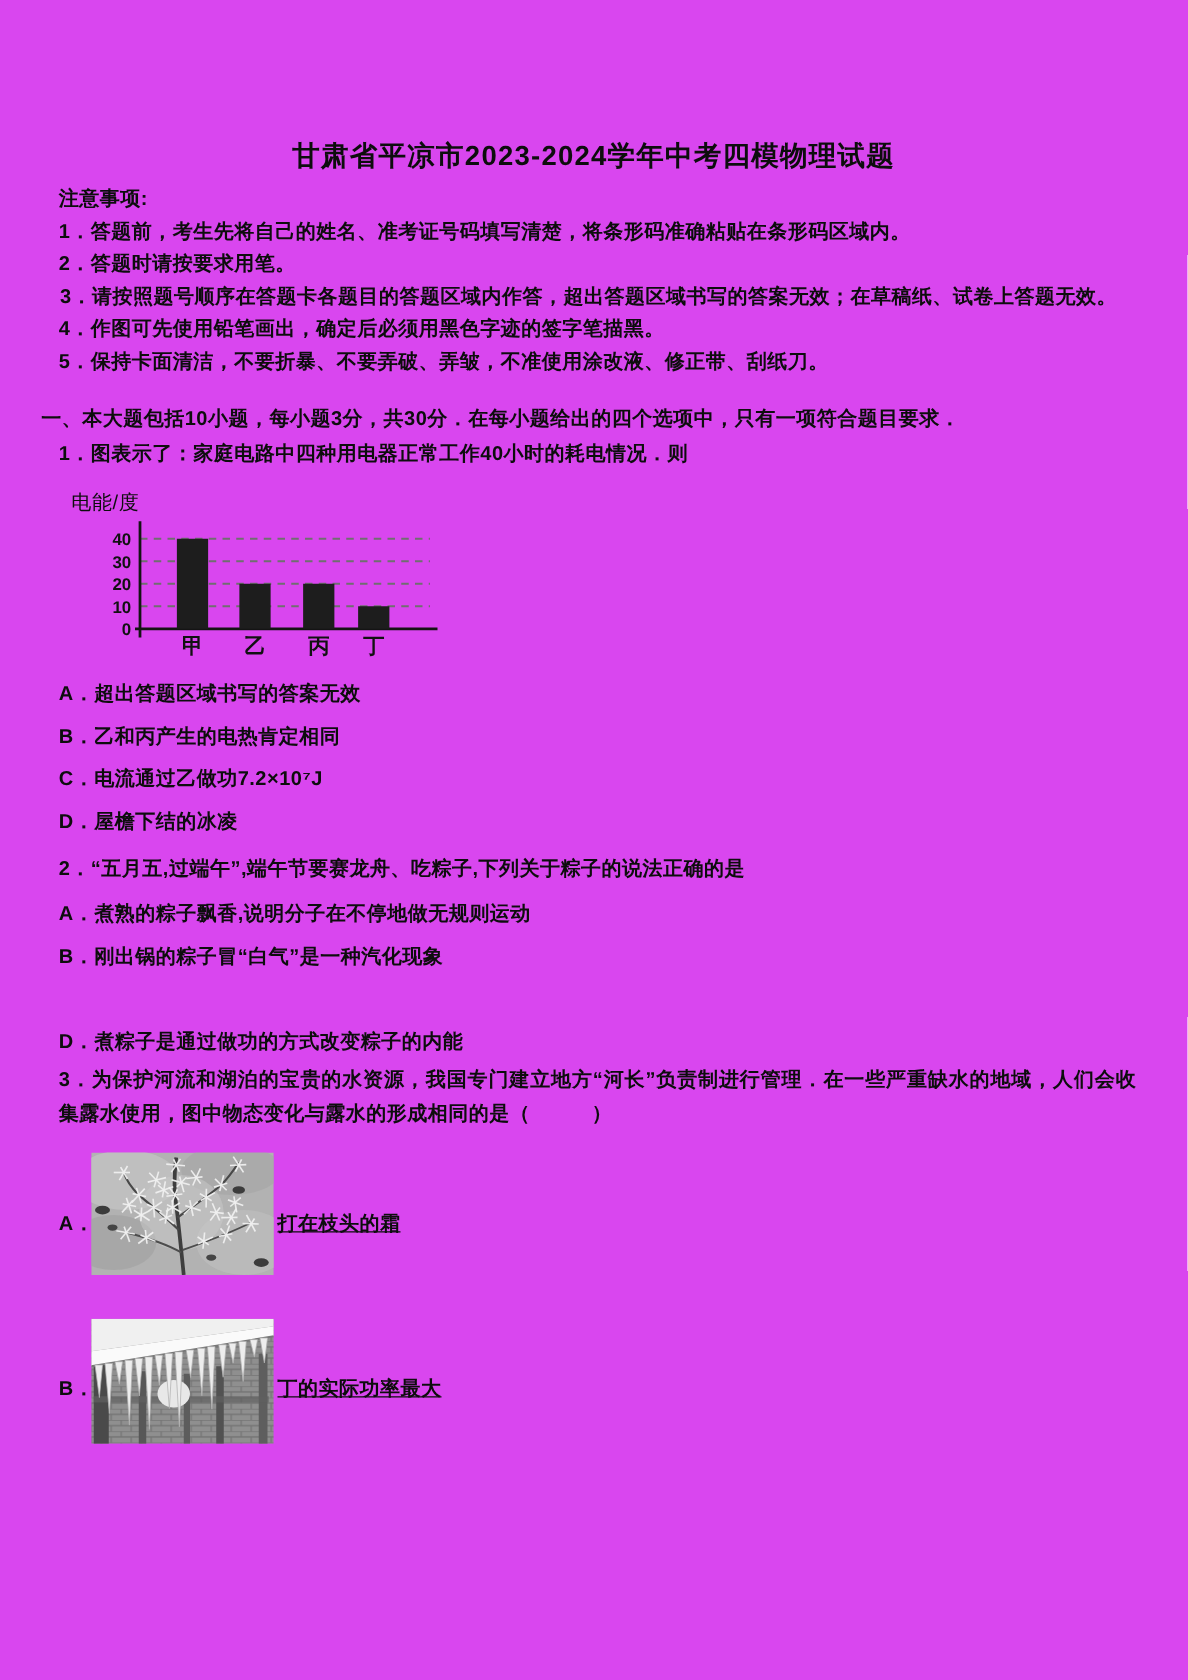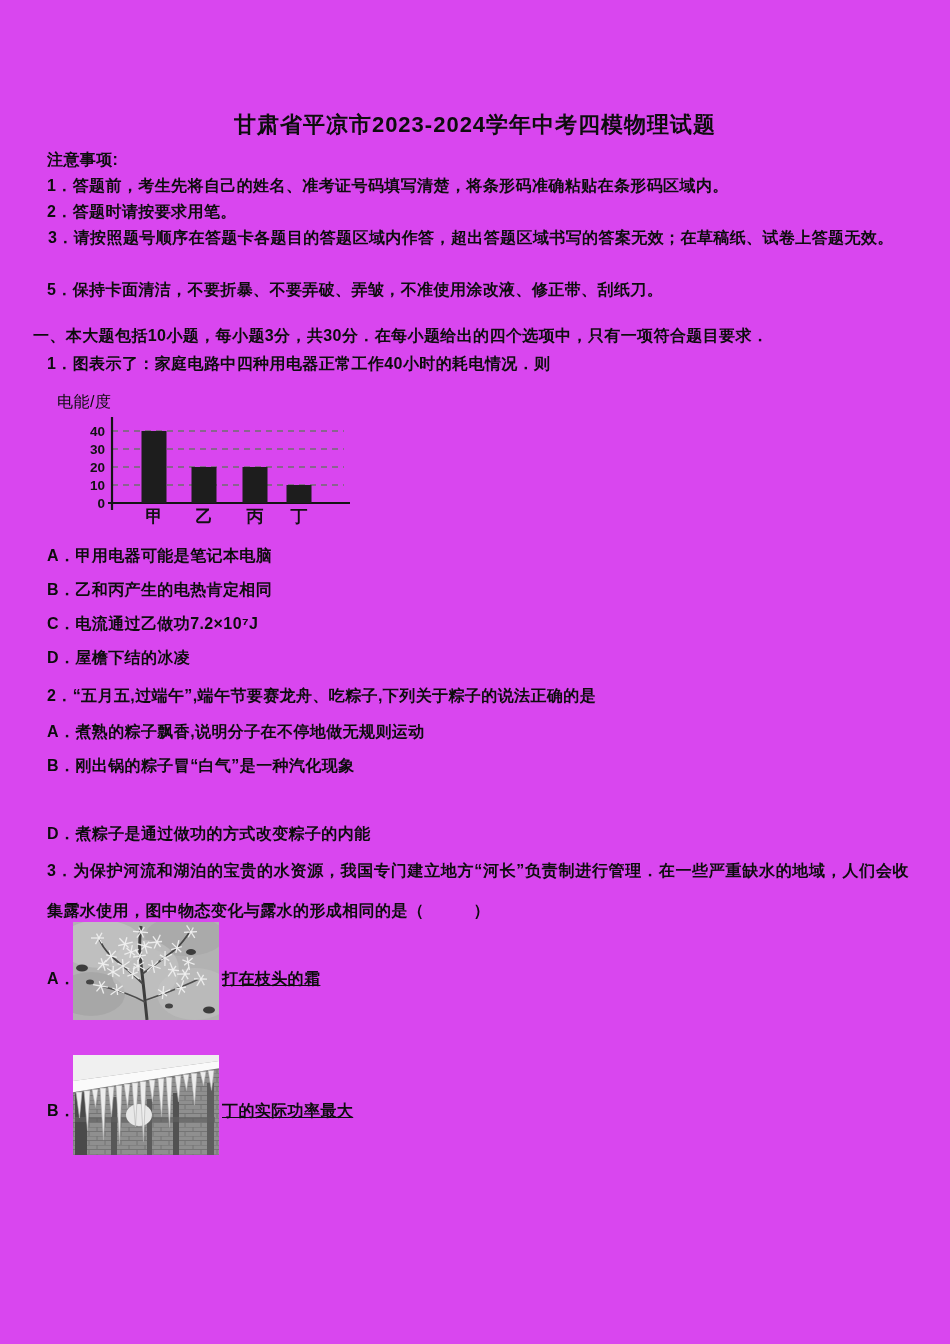--- a/index.html
+++ b/index.html
@@ -10,21 +10,21 @@
   .abs { position:absolute; }
   .page-title {
     top:110px; left:0; width:100%; text-align:center;
     font-size:22px; font-weight:800; letter-spacing:1px; margin:0;
   }
   .body-text { font-size:16px; font-weight:600; letter-spacing:0.4px; line-height:22px; white-space:nowrap; }
   .wrap-text { white-space:normal; }
   .notice-heading { left:47px; top:149px; }
   .section-header { left:33px; top:325px; }
   .q-stem { left:47px; }
-  .q3-stem { left:47px; top:851px; width:862px; line-height:40px; text-align:justify; }
+  .q3-stem { left:47px; top:851px; width:862px; line-height:27px; text-align:justify; }
   .option-row { left:47px; }
   .chart-box { left:57px; top:392px; width:320px; }
   .chart-ylabel { font-size:16px; font-weight:400; letter-spacing:0.5px; }
   .chart-svg { display:block; margin:0 0 0 0; }
   .grid { stroke:#6f6f6f; stroke-width:1.6; stroke-dasharray:6 5; fill:none; }
   .axis { stroke:#141414; stroke-width:2.2; fill:none; }
   .bar  { fill:#1d1d1d; }
   .tick { font-size:13.5px; font-weight:700; fill:#111; text-anchor:end;
           font-family:"Liberation Sans", sans-serif; }
   .cat  { font-size:17px; font-weight:700; fill:#111; text-anchor:middle;
@@ -37,20 +37,21 @@
 <body>
 
 <div class="page">
 
   <h1 class="abs page-title">甘肃省平凉市2023-2024学年中考四模物理试题</h1>
 
   <div class="abs body-text notice-heading">注意事项:</div>
   <div class="abs body-text" style="top:175px;left:47px">1．答题前，考生先将自己的姓名、准考证号码填写清楚，将条形码准确粘贴在条形码区域内。</div>
   <div class="abs body-text" style="top:201px;left:47px">2．答题时请按要求用笔。</div>
   <div class="abs body-text" style="top:227px;left:48px">3．请按照题号顺序在答题卡各题目的答题区域内作答，超出答题区域书写的答案无效；在草稿纸、试卷上答题无效。</div>
+  <div class="abs body-text" style="top:253px;left:47px">4．作图可先使用铅笔画出，确定后必须用黑色字迹的签字笔描黑。</div>
   <div class="abs body-text" style="top:279px;left:47px">5．保持卡面清洁，不要折暴、不要弄破、弄皱，不准使用涂改液、修正带、刮纸刀。</div>
 
   <div class="abs body-text section-header">一、本大题包括10小题，每小题3分，共30分．在每小题给出的四个选项中，只有一项符合题目要求．</div>
 
   <div class="abs body-text q-stem" style="top:353px">1．图表示了：家庭电路中四种用电器正常工作40小时的耗电情况．则</div>
 
   <div class="abs chart-box">
     <div class="chart-ylabel">电能/度</div>
     <svg class="chart-svg" width="300" height="130" viewBox="0 0 300 130">
         <text x="48" y="95" class="tick">0</text>
@@ -68,21 +69,21 @@
         <text x="97" y="109" class="cat">甲</text>
         <rect x="134.5" y="54" width="25" height="36" class="bar" fill="#1d1d1d"></rect>
         <text x="147" y="109" class="cat">乙</text>
         <rect x="185.5" y="54" width="25" height="36" class="bar" fill="#1d1d1d"></rect>
         <text x="198" y="109" class="cat">丙</text>
         <rect x="229.5" y="72" width="25" height="18" class="bar" fill="#1d1d1d"></rect>
         <text x="242" y="109" class="cat">丁</text>
       </svg>
   </div>
 
-  <div class="abs body-text option-row" style="top:545px">A．甲用电器可能是笔记本电脑</div>
+  <div class="abs body-text option-row" style="top:545px">A．超出答题区域书写的答案无效</div>
   <div class="abs body-text option-row" style="top:579px">B．乙和丙产生的电热肯定相同</div>
   <div class="abs body-text option-row" style="top:613px">C．电流通过乙做功7.2×10⁷J</div>
   <div class="abs body-text option-row" style="top:647px">D．屋檐下结的冰凌</div>
 
   <div class="abs body-text q-stem" style="top:685px">2．“五月五,过端午”,端午节要赛龙舟、吃粽子,下列关于粽子的说法正确的是</div>
   <div class="abs body-text option-row" style="top:721px">A．煮熟的粽子飘香,说明分子在不停地做无规则运动</div>
   <div class="abs body-text option-row" style="top:755px">B．刚出锅的粽子冒“白气”是一种汽化现象</div>
   <div class="abs body-text option-row" style="top:823px">D．煮粽子是通过做功的方式改变粽子的内能</div>
 
   <div class="abs body-text wrap-text q3-stem">3．为保护河流和湖泊的宝贵的水资源，我国专门建立地方“河长”负责制进行管理．在一些严重缺水的地域，人们会收集露水使用，图中物态变化与露水的形成相同的是（　　　）</div>

